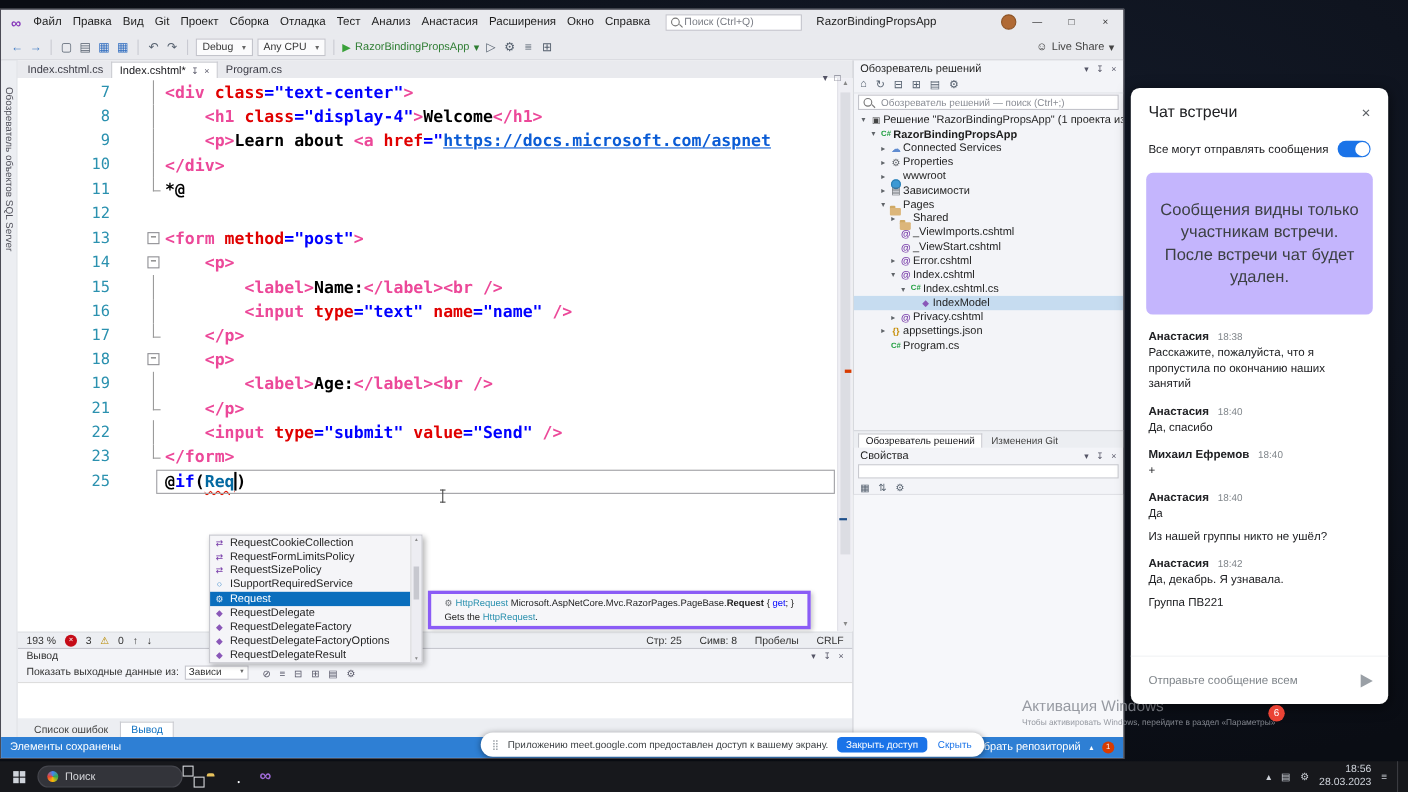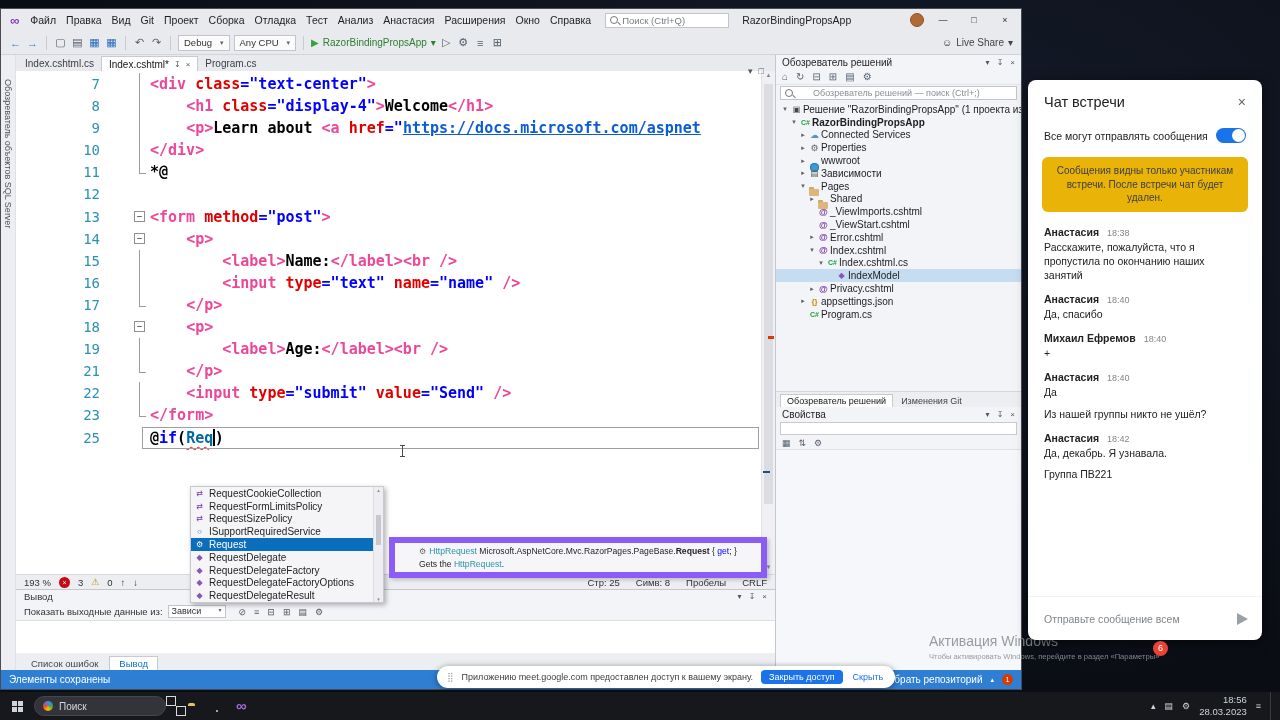--- a/index.html
+++ b/index.html
@@ -80,21 +80,21 @@
   .outicons{display:flex;gap:8px;font-size:9px;color:#556;margin-left:8px}
   .outbody{flex:1;background:#fff;border-top:1px solid #ddd}
 
   .btabs{height:17px;background:#eceef2;display:flex;align-items:flex-end;padding-left:6px;font-size:9.5px;gap:2px}
   .btab{padding:1px 9px;color:#444}
   .btab.active{background:#fff;color:#0e70c0;border:1px solid #c9cad0;border-bottom:none}
 
   .rightcol{width:246px;border-left:1px solid #c6c7ce;background:#f3f4f8;display:flex;flex-direction:column;font-size:10px}
   .ptitle{height:14px;display:flex;align-items:center;padding:0 6px;font-size:10px;color:#1e1e1e}
   .setools{height:16px;display:flex;align-items:center;gap:8px;padding:0 6px;color:#55606e;font-size:10px;border-bottom:1px solid #e3e4ea}
-  .sesearch{height:14px;margin:1px 4px;background:#fff;border:1px solid #c3c4cb;display:flex;align-items:center;gap:20px;padding:0 4px;color:#8a8d95;font-size:9px;white-space:nowrap}
+  .sesearch{height:14px;margin:1px 4px;background:#fff;border:1px solid #c3c4cb;display:flex;align-items:center;gap:8px;padding:0 4px;color:#8a8d95;font-size:9px;white-space:nowrap}
   .tree{height:290px;overflow:hidden;padding-top:2px}
   .trow{height:12.8px;display:flex;align-items:center;font-size:10px;color:#1e1e1e;white-space:nowrap}
   .trow.sel{background:#c6dcf0}
   .arrowg{width:10px;text-align:center;font-size:7px;color:#5f6368;flex:none}
   .ticon{width:13px;flex:none;text-align:center;position:relative}
   .ic-razor{color:#7436a6;font-weight:bold;font-size:9px}
   .ic-cs,.ic-project{color:#1e9e3e;font-size:7px;font-weight:bold}
   .ic-json{color:#c58b00;font-size:8px;font-weight:bold}
   .ic-plug{color:#5f8bd0;font-size:9px}
   .ic-wrench,.ic-dep{color:#5f6368;font-size:9px}
@@ -126,36 +126,36 @@
   .ac-row{height:12.8px;display:flex;align-items:center;gap:4px;padding:0 3px;color:#1e1e1e;white-space:nowrap}
   .ac-row.sel{background:#0a6ebd;color:#fff}
   .cicon{width:11px;text-align:center;font-size:8px;flex:none}
   .ci-ext{color:#7436a6}.ci-iface{color:#0e70c0}.ci-prop{color:#5f6368}.ci-cls{color:#8a57b8}
   .sel .cicon{color:#fff}
   .ac-sb{position:absolute;right:0;top:0;bottom:0;width:10px;background:#ededf2;border-left:1px solid #ddd}
   .ac-sb .sa{position:absolute;left:0;width:9px;text-align:center;font-size:5px;color:#888}
   .ac-sb .sa.up{top:0}.ac-sb .sa.dn{bottom:0}
   .ac-thumb{position:absolute;left:2px;right:2px;top:28px;height:30px;background:#c7c8cf}
 
-  .actip{position:absolute;left:389px;top:537px;background:#f6f6f9;border:6px solid #8b5cf6;
-         box-shadow:2px 2px 4px rgba(0,0,0,.2);padding:2px 24px;z-index:41;font-size:8.6px;color:#1e1e1e;white-space:nowrap;line-height:1.45}
+  .actip{position:absolute;left:389px;top:537px;background:#f6f6f9;border:3px solid #8b5cf6;
+         box-shadow:2px 2px 4px rgba(0,0,0,.2);padding:2px 12px;z-index:41;font-size:8.6px;color:#1e1e1e;white-space:nowrap;line-height:1.45}
   .actip .ty{color:#2b91af}.actip .k{color:#0000ff}.actip .b{font-weight:bold}.actip .p{color:#1e1e1e}
   .actip .tipicon{color:#5f6368;margin-right:3px;font-size:8px}
 
   
   .chat{position:absolute;left:1028px;top:80px;width:234px;height:560px;background:#fff;border-radius:8px;z-index:20;
         box-shadow:0 2px 12px rgba(0,0,0,.55);display:flex;flex-direction:column;color:#202124}
   .chat-h{height:44px;display:flex;align-items:center;padding:0 10px 0 16px;flex:none}
   .chat-h .t{font-size:14.5px}
   .chat-x{margin-left:auto;font-size:14px;color:#5f6368;padding:4px 6px}
   .tglrow{display:flex;align-items:center;padding:4px 16px;gap:8px;flex:none}
   .tgl-label{font-size:10.5px;flex:1;color:#202124}
   .switch{width:30px;height:15px;border-radius:8px;background:#1a73e8;position:relative;flex:none}
   .switch::after{content:"";position:absolute;right:1px;top:1px;width:13px;height:13px;border-radius:50%;background:#fff}
-  .notice{margin:10px 14px 6px;background:#eab308;border-radius:6px;padding:7px 10px;font-size:10px;color:#3c4043;text-align:center;line-height:1.35;flex:none}
+  .notice{margin:10px 14px 6px;background:#c4b5fd;border-radius:6px;padding:24px 10px;font-size:15px;color:#3c4043;text-align:center;line-height:1.35;flex:none}
   .msgs{flex:1;overflow:hidden;padding:8px 16px 0}
   .grp{margin-bottom:11px}
   .grp-h{display:flex;gap:8px;align-items:baseline;margin-bottom:2px}
   .grp-h .n{font-weight:bold;font-size:10.5px}
   .grp-h .tm{font-size:9px;color:#80868b}
   .msg{font-size:10.5px;line-height:1.35;margin-bottom:7px;color:#202124}
   .chat-in{display:flex;align-items:center;padding:0 14px 0 16px;height:44px;color:#80868b;font-size:10.5px;flex:none;border-top:1px solid #f1f3f4}
   .send{margin-left:auto;width:0;height:0;border-left:11px solid #9aa0a6;border-top:6px solid transparent;border-bottom:6px solid transparent}
 
   .badge6{position:absolute;left:1153px;top:641px;width:15px;height:15px;border-radius:50%;background:#ea4335;color:#fff;

